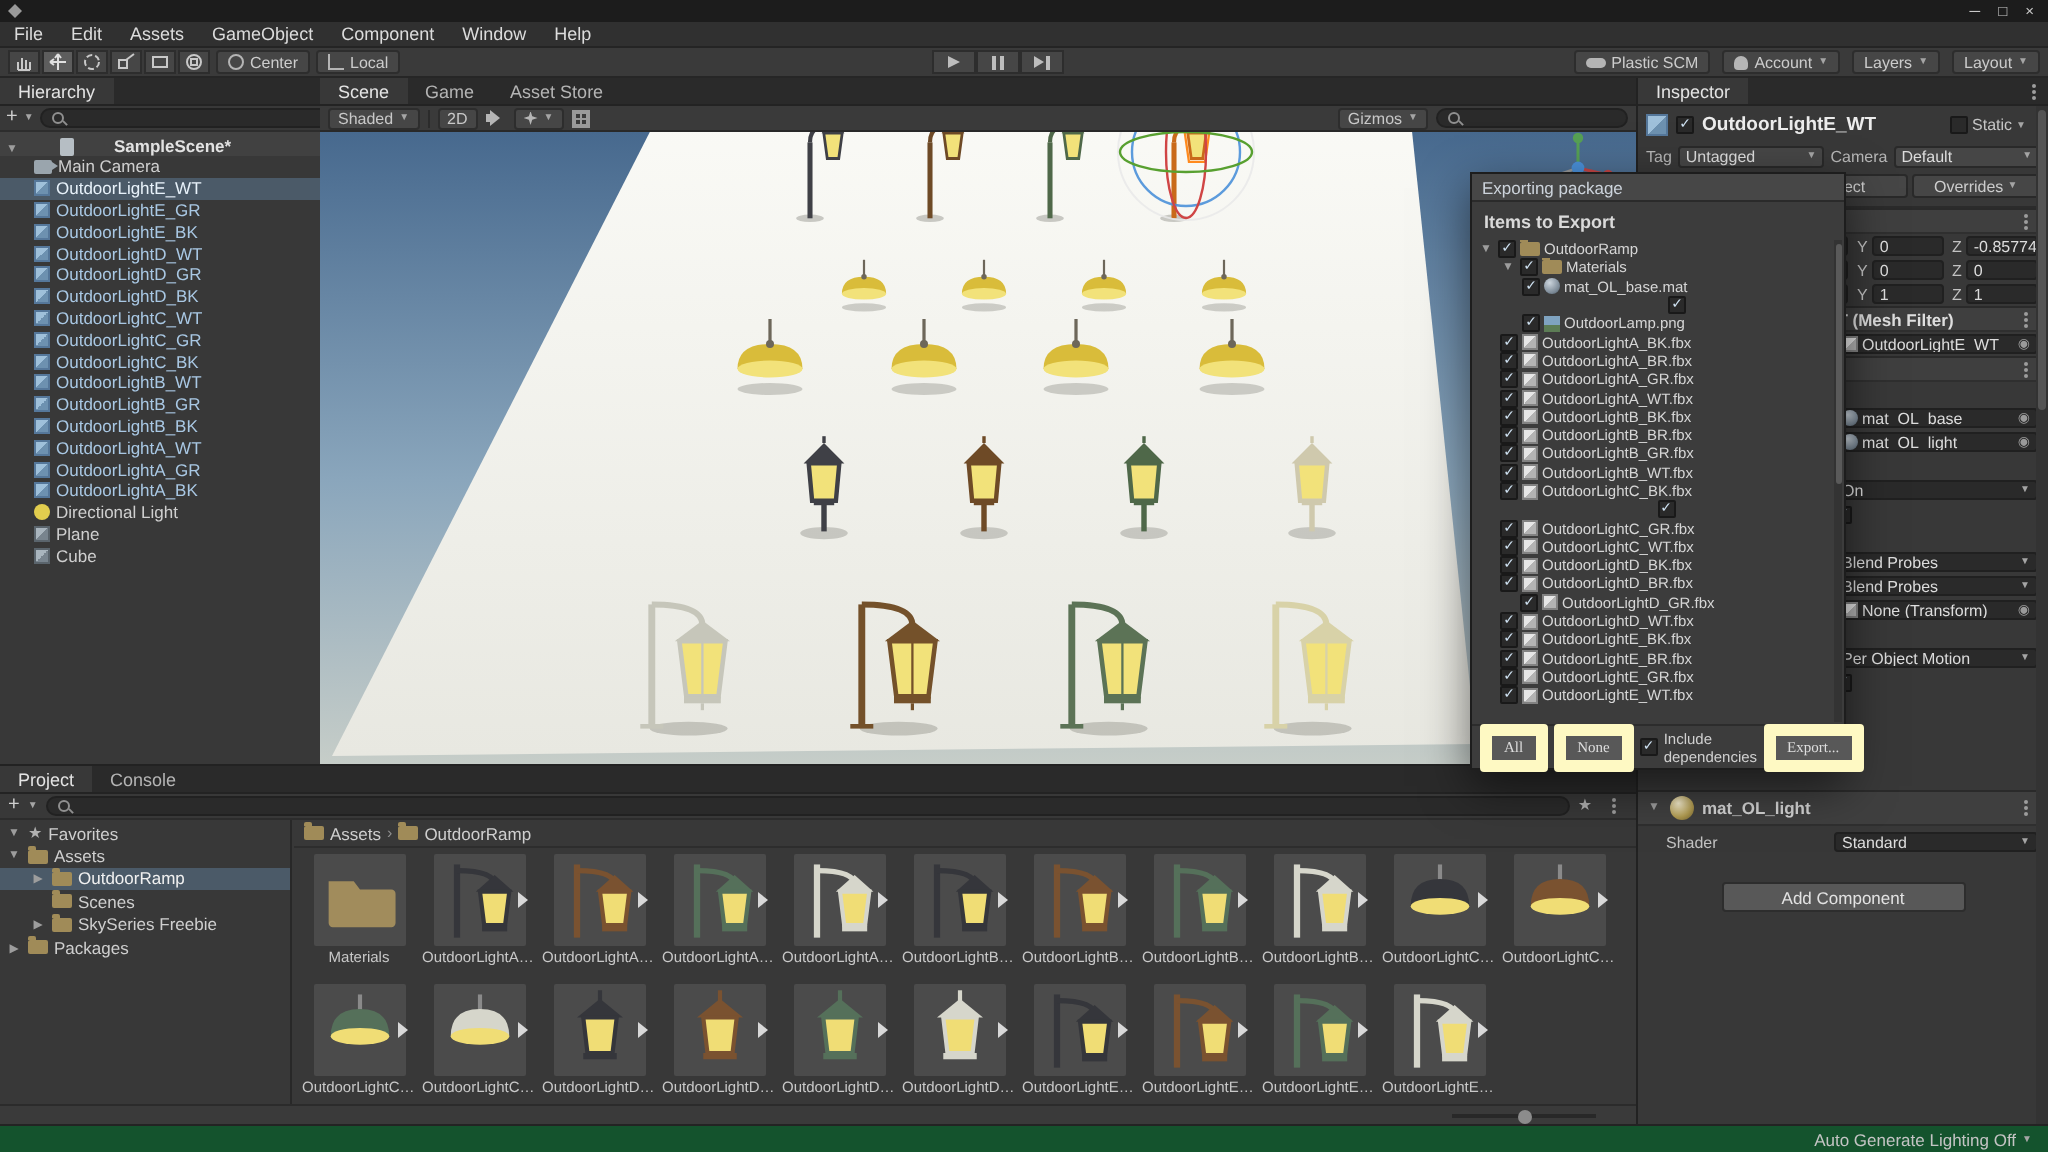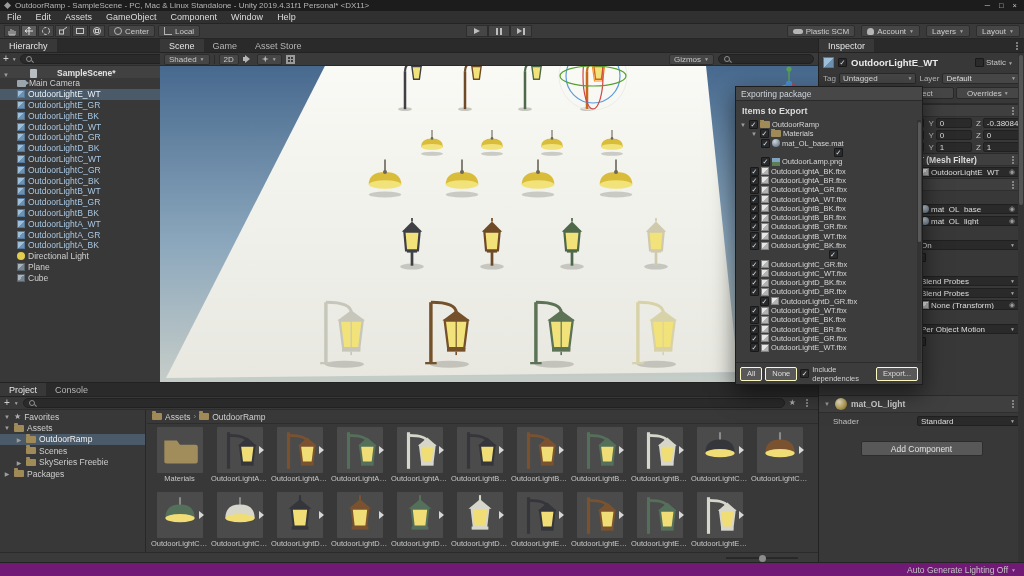--- a/index.html
+++ b/index.html
@@ -115,43 +115,42 @@
 #proj-grid{position:absolute;left:147px;top:41px;right:0;bottom:10px;display:flex;flex-wrap:wrap;align-content:flex-start;padding:3px 0 0 3px;overflow:hidden}
 .cell{width:59px;height:64px;margin-right:1px;margin-bottom:1px}
 .thumb{width:46px;height:46px;margin:0 auto;background:#4b4b4b;position:relative;border-radius:1px}
 .thumb svg{display:block}
 .g-arrow{position:absolute;right:-1px;top:19px;width:0;height:0;border-top:4px solid transparent;border-bottom:4px solid transparent;border-left:5px solid #d8d8d8}
 .cell .lbl{margin-top:1px;font-size:7.5px;color:#c8c8c8;text-align:center;white-space:nowrap;overflow:hidden;text-overflow:ellipsis;padding:0 1px}
 .pslider{position:absolute;left:0;right:0;bottom:0;height:10px;background:#3a3a3a;border-top:1px solid #2b2b2b}
 .ptrack{position:absolute;right:20px;top:4px;width:72px;height:2px;background:#282828}
 .pthumb{position:absolute;right:52px;top:1.5px;width:7px;height:7px;border-radius:50%;background:#8c8c8c}
 
-#statusbar{position:absolute;left:0;top:562px;width:1024px;height:14px;background:#701a75;border-top:1px solid #232323;display:flex;align-items:center;justify-content:flex-end;padding:0 8px}
+#statusbar{position:absolute;left:0;top:562px;width:1024px;height:14px;background:#14532d;border-top:1px solid #232323;display:flex;align-items:center;justify-content:flex-end;padding:0 8px}
 .status-btn{display:flex;align-items:center;gap:3px;font-size:8.5px;color:#c4c4c4;background:none;border:none}
 
 #exportdlg{position:absolute;left:735px;top:86px;width:188px;height:299px;background:#3c3c3c;border:1px solid #1d1d1d;box-shadow:0 8px 22px rgba(0,0,0,.55);z-index:30}
 .dlg-title{height:14px;background:#474747;border-bottom:1px solid #2a2a2a;display:flex;align-items:center;padding:0 5px;font-size:8.5px;color:#ccd3db}
 .dlg-sub{font-size:9px;color:#dadada;padding:5px 6px 3px;font-weight:bold}
 .dlg-tree{position:absolute;top:33px;bottom:23px;left:1px;right:6px;overflow:hidden}
 .dlg-scroll{position:absolute;top:33px;bottom:23px;right:1px;width:4px;background:#333333}
 .dlg-scroll .sthumb{position:absolute;left:0.5px;top:2px;width:3px;height:120px;background:#5a5a5a;border-radius:2px}
 .trow{height:9.3px;display:flex;align-items:center;gap:2px;font-size:7.5px;color:#d6d6d6;white-space:nowrap;overflow:hidden}
 .dlg-foot{position:absolute;bottom:0;left:0;right:0;height:22px;border-top:1px solid #2c2c2c;display:flex;align-items:center;gap:3px;padding:0 4px;font-size:7.5px;background:#3c3c3c}
-.btn{background:#585858;border:1px solid #fef9c3;border-radius:2px;color:#dedede;font-size:7.5px;padding:1.5px 6px;font-family:Liberation Sans, sans-serif}
+.btn{background:#585858;border:6px solid #fef9c3;border-radius:2px;color:#dedede;font-size:7.5px;padding:1.5px 6px;font-family:Liberation Serif, serif}
 .deps{color:#d0d0d0}
 .btn.export{margin-left:auto}
 </style>
 </head>
 <body>
 
 <div id="root">
 
   <div class="titlebar">
     <span class="unity-logo"></span>
-    <span class="ttext">OutdoorRamp - SampleScene - PC, Mac &amp; Linux Standalone - Unity 2019.4.31f1 Personal* &lt;DX11&gt;</span>
     <span class="win-btns">
       <span>─</span>
       <span>□</span>
       <span>×</span>
     </span>
   </div>
 
   <div class="menubar" id="menubar">
       <span class="mi">File</span>
       <span class="mi">Edit</span>
@@ -596,21 +595,21 @@
             <span>Static</span>
             <span class="dar">▼</span>
           </span>
       </div>
       <div class="ihrow2">
         <span>Tag</span>
         <span class="ddfield">
             <span>Untagged</span>
             <span class="dar">▼</span>
           </span>
-        <span>Layer</span>
+        <span>Camera</span>
         <span class="ddfield">
             <span>Default</span>
             <span class="dar">▼</span>
           </span>
       </div>
       <div class="prefabrow" id="prefab-row">
           <button class="pbtn2">
             <span>Open</span>
           </button>
           <button class="pbtn2">
@@ -631,21 +630,21 @@
             <span class="kebab"></span>
           </span>
         </div>
         <div class="irow">
           <span class="ilab tshort">Position</span>
           <span class="axis">X</span>
           <span class="ifield">10.25</span>
           <span class="axis">Y</span>
           <span class="ifield">0</span>
           <span class="axis">Z</span>
-          <span class="ifield">-0.38084</span>
+          <span class="ifield">-0.85774</span>
         </div>
         <div class="irow">
           <span class="ilab tshort">Rotation</span>
           <span class="axis">X</span>
           <span class="ifield">0</span>
           <span class="axis">Y</span>
           <span class="ifield">0</span>
           <span class="axis">Z</span>
           <span class="ifield">0</span>
         </div>

